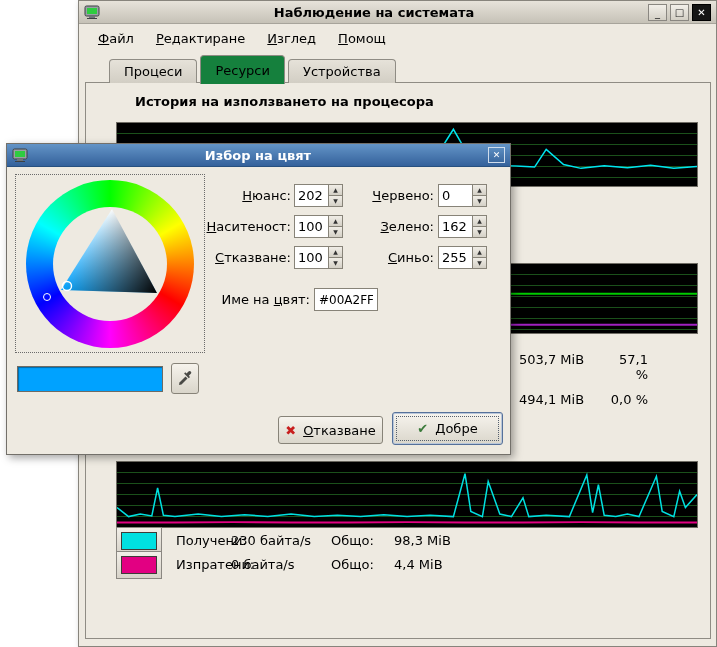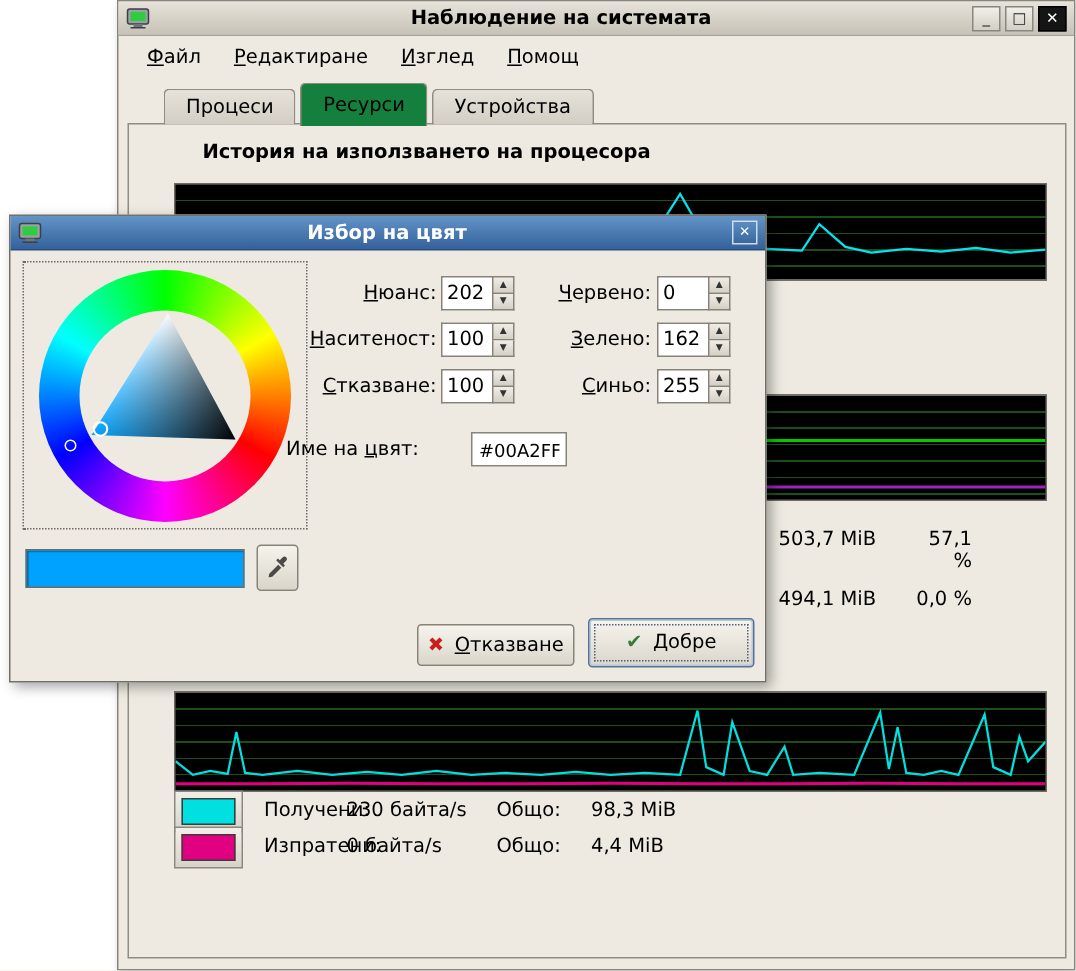--- a/index.html
+++ b/index.html
@@ -69,21 +69,21 @@
   .rowa { top:18px; } .rowb { top:49px; } .rowc { top:80px; }
   .spin { position:absolute; display:flex; height:23px; }
   .spin1 { left:287px; } .spin2 { left:431px; }
   .spinval { width:34px; height:23px; border:1px solid #878378; border-right:none; background:#fff;
              font-family:inherit; font-size:13px; padding:0 3px; }
   .spinbtns { display:flex; flex-direction:column; width:15px; height:23px; }
   .spinbtn { flex:1; border:1px solid #878378; background:linear-gradient(#f0ede6,#d4d0c6);
              font-size:6px; line-height:10px; text-align:center; color:#333; padding:0; font-family:inherit; }
   .spinbtn + .spinbtn { border-top:none; }
 
-  .name-lbl { position:absolute; left:153px; top:122px; width:150px; text-align:center; line-height:23px; white-space:nowrap; }
+  .name-lbl { position:absolute; left:153px; top:122px; width:150px; text-align:right; line-height:23px; white-space:nowrap; }
   .name-input { position:absolute; left:307px; top:122px; width:64px; height:23px; border:1px solid #878378;
                 background:#fff; font-family:inherit; font-size:12px; padding:0 4px; }
 
   .preview { position:absolute; left:10px; top:200px; width:146px; height:26px; border:1px solid #6e6b64; box-shadow:inset 1px 1px 1px rgba(0,0,0,.35); }
   .eyedrop-btn { position:absolute; left:164px; top:197px; width:28px; height:31px; border:1px solid #878378;
                  border-radius:3px; background:linear-gradient(#f6f3ec,#d9d5ca); padding:0; }
 
   .dlg-btn { position:absolute; height:28px; display:flex; align-items:center; justify-content:center; gap:7px;
              border:1px solid #878378; border-radius:3px; background:linear-gradient(#f7f4ee,#dad6cb);
              font-family:inherit; font-size:13px; padding:0 10px; }

